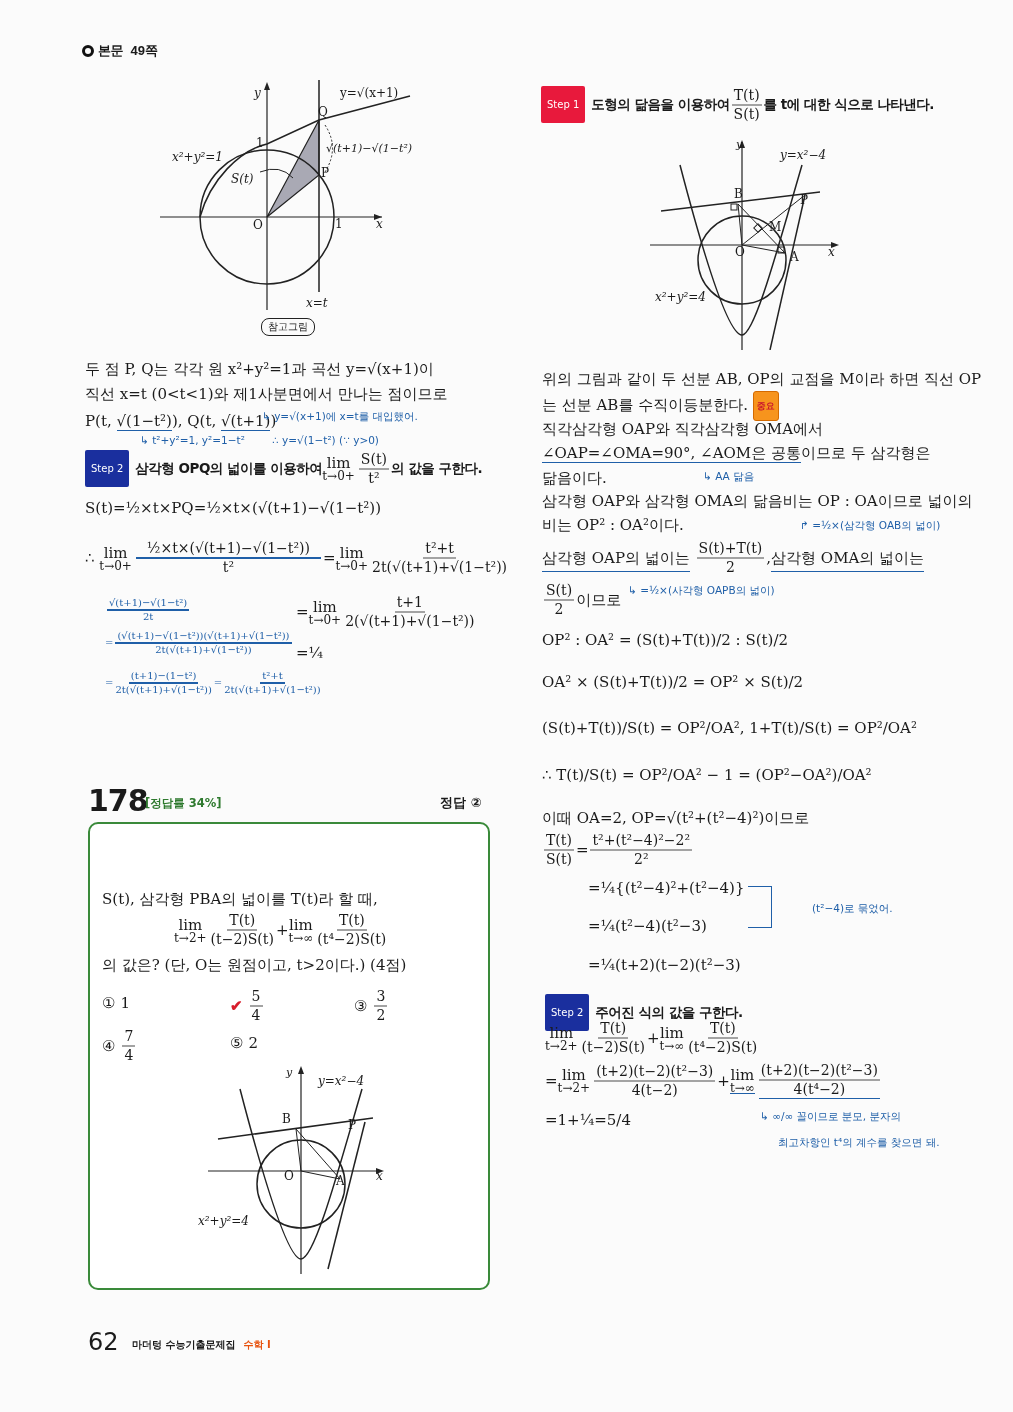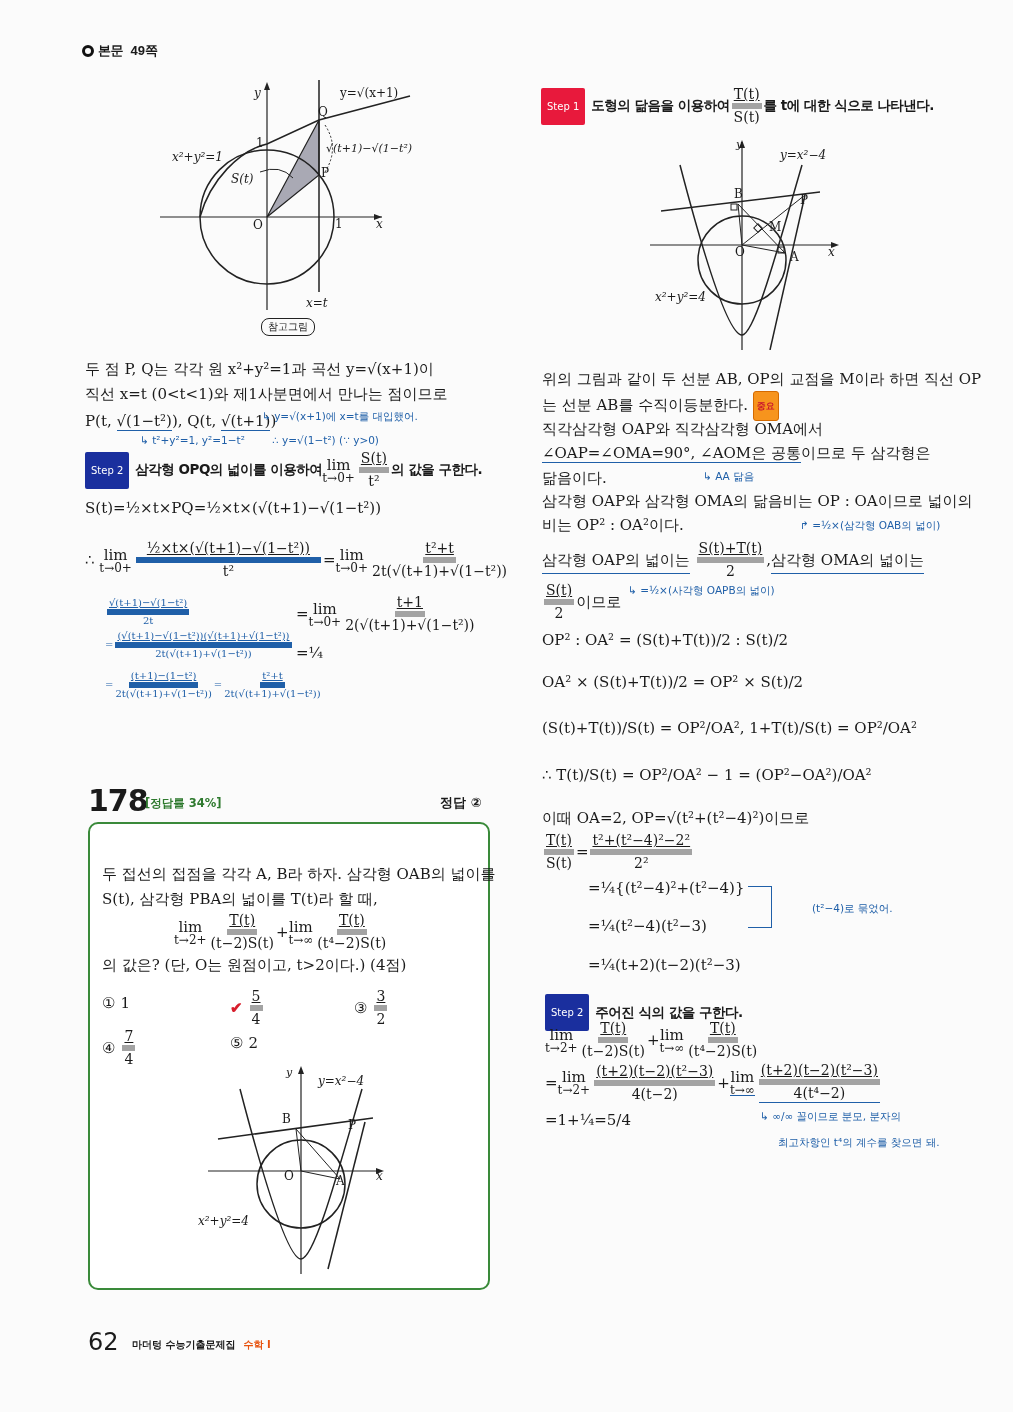--- a/index.html
+++ b/index.html
@@ -10,21 +10,21 @@
   .hdr { left: 82px; top: 42px; font-family: Liberation Mono, monospace; font-weight: bold; font-size: 13px; display: flex; align-items: center; gap: 4px; letter-spacing: -0.5px; }
   .hdr .ring { width: 12px; height: 12px; border: 3px solid #111; border-radius: 50%; display: inline-block; }
   .caption-pill { border: 1px solid #222; border-radius: 8px; font-family: "DejaVu Sans", sans-serif; font-size: 10px; padding: 1px 6px; }
   .line { font-size: 15px; line-height: 26px; white-space: nowrap; }
   .note { font-size: 10.5px; color: #1f5fa8; font-family: "DejaVu Sans", sans-serif; white-space: nowrap; }
   .step { display: inline-block; color: #fff; font-family: "DejaVu Sans", sans-serif; font-size: 10px; padding: 13px 6px; border-radius: 2px; margin-right: 6px; vertical-align: middle; }
   .step.blue-bg { background: #1a2f9e; }
   .step.red-bg { background: #e8193c; }
   .step-title { font-family: "DejaVu Sans", sans-serif; font-weight: bold; font-size: 13.5px; letter-spacing: -0.5px; white-space: nowrap; }
   .frac { display: inline-flex; flex-direction: column; align-items: center; vertical-align: middle; font-size: 14px; line-height: 17px; margin: 0 2px; }
-  .frac .n { border-bottom: 6px solid #a3a3a3; padding: 0 2px; text-decoration: underline; }
+  .frac .n { border-bottom: 2px solid #a3a3a3; padding: 0 2px; }
   .frac.small { font-size: 10px; line-height: 12px; }
   .lim { display: inline-flex; flex-direction: column; align-items: center; vertical-align: middle; font-size: 15px; line-height: 15px; margin-right: 2px; }
   .lim small { font-size: 12px; line-height: 10px; }
   .eq { font-size: 15px; white-space: nowrap; line-height: 40px; }
   .num178 { left: 88px; top: 783px; font-family: "DejaVu Sans", sans-serif; font-weight: bold; font-size: 30px; letter-spacing: -1px; }
   .rate { left: 145px; top: 796px; font-family: "DejaVu Sans", sans-serif; font-weight: bold; font-size: 11.5px; color: #2f7a2f; }
   .answer { left: 440px; top: 794px; font-family: "DejaVu Sans", sans-serif; font-weight: bold; font-size: 13px; }
   .qbox { left: 88px; top: 822px; width: 402px; height: 468px; border: 2px solid #3a8a3a; border-radius: 10px; background: #fff; }
   .choice { font-size: 15px; display: flex; align-items: center; gap: 5px; }
   .important { display: inline-block; background: #f7941d; color: #c8102e; border: 1px solid #d46a00; border-radius: 3px; font-family: "DejaVu Sans", sans-serif; font-weight: bold; font-size: 9px; padding: 1px 3px; vertical-align: middle; }
@@ -141,21 +141,20 @@
     </span>=<span class="frac small">
       <span class="n" style="border-color:#1f5fa8">t²+t</span>
       <span>2t(√(t+1)+√(1−t²))</span>
     </span></div>
 
 <div class="abs num178">178</div>
 <div class="abs rate">[정답률 34%]</div>
 <div class="abs answer">정답 ②</div>
 
 <div class="abs qbox">
-  <div class="abs line" style="left:12px;top:37px">두 접선의 접점을 각각 A, B라 하자. 삼각형 OAB의 넓이를</div>
   <div class="abs line" style="left:12px;top:62px">S(t), 삼각형 PBA의 넓이를 T(t)라 할 때,</div>
   <div class="abs" style="left:84px;top:88px;display:flex;align-items:center;font-size:15px">
     <span class="lim">
         <span>lim</span>
         <small>t→2+</small>
       </span>
     <span class="frac">
         <span class="n">T(t)</span>
         <span>(t−2)S(t)</span>
       </span>

